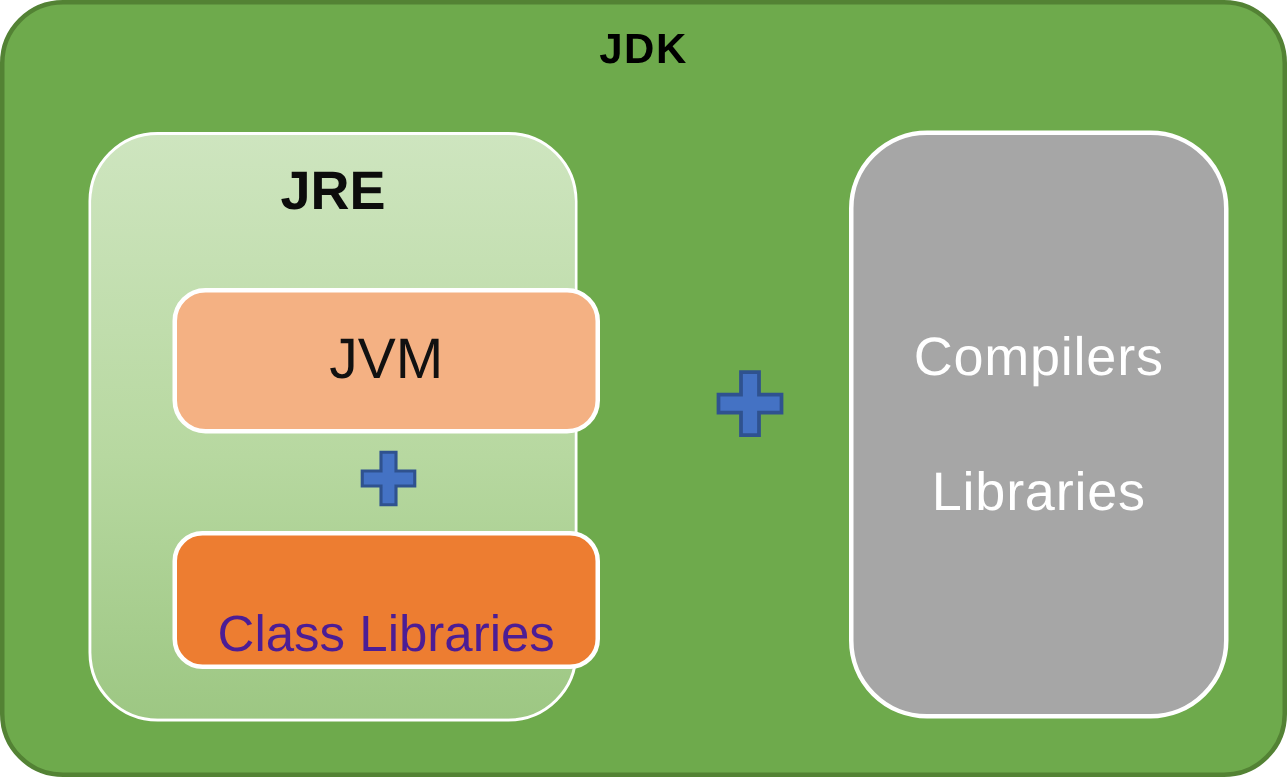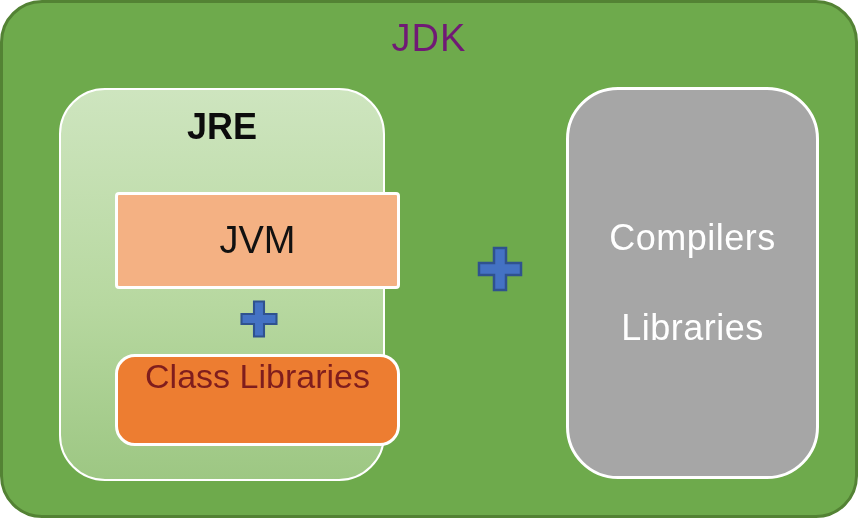--- a/index.html
+++ b/index.html
@@ -22,23 +22,23 @@
     box-sizing: border-box;
     background: #6EAA4C;
     border: 3px solid #538234;
     border-radius: 42px;
   }
   .jdk-title {
     position: absolute;
     left: 0; top: 14px;
     width: 100%;
     text-align: center;
-    font-size: 38px;
-    font-weight: 400;
-    color: #701a75;
+    font-size: 28px;
+    font-weight: 700;
+    color: #000000;
     letter-spacing: 1px;
   }
   
   .jre-box {
     position: absolute;
     left: 56px; top: 85px;
     width: 326px; height: 393px;
     box-sizing: border-box;
     background: linear-gradient(180deg, #CEE5BF 0%, #B7D8A0 55%, #9DC783 100%);
     border: 2.5px solid #ffffff;
@@ -53,40 +53,40 @@
     font-weight: 700;
     color: #0c0c0c;
   }
   .jvm-box {
     position: absolute;
     left: 54px; top: 102px;
     width: 285px; height: 97px;
     box-sizing: border-box;
     background: #F4B183;
     border: 3px solid #ffffff;
-    border-radius: 4px;
+    border-radius: 22px;
     display: flex;
     align-items: center;
     justify-content: center;
     font-size: 38px;
     color: #111111;
   }
   .classlib-box {
     position: absolute;
     left: 54px; top: 264px;
     width: 285px; height: 92px;
     box-sizing: border-box;
     background: #ED7D31;
     border: 3px solid #ffffff;
     border-radius: 20px;
     display: flex;
-    align-items: flex-start;
+    align-items: flex-end;
     justify-content: center;
     font-size: 34px;
-    color: #7f1d1d;
+    color: #4c1d95;
   }
   .plus-small {
     position: absolute;
     left: 178px; top: 208px;
     width: 40px; height: 42px;
   }
   .plus-large {
     position: absolute;
     left: 473px; top: 242px;
     width: 48px; height: 48px;

